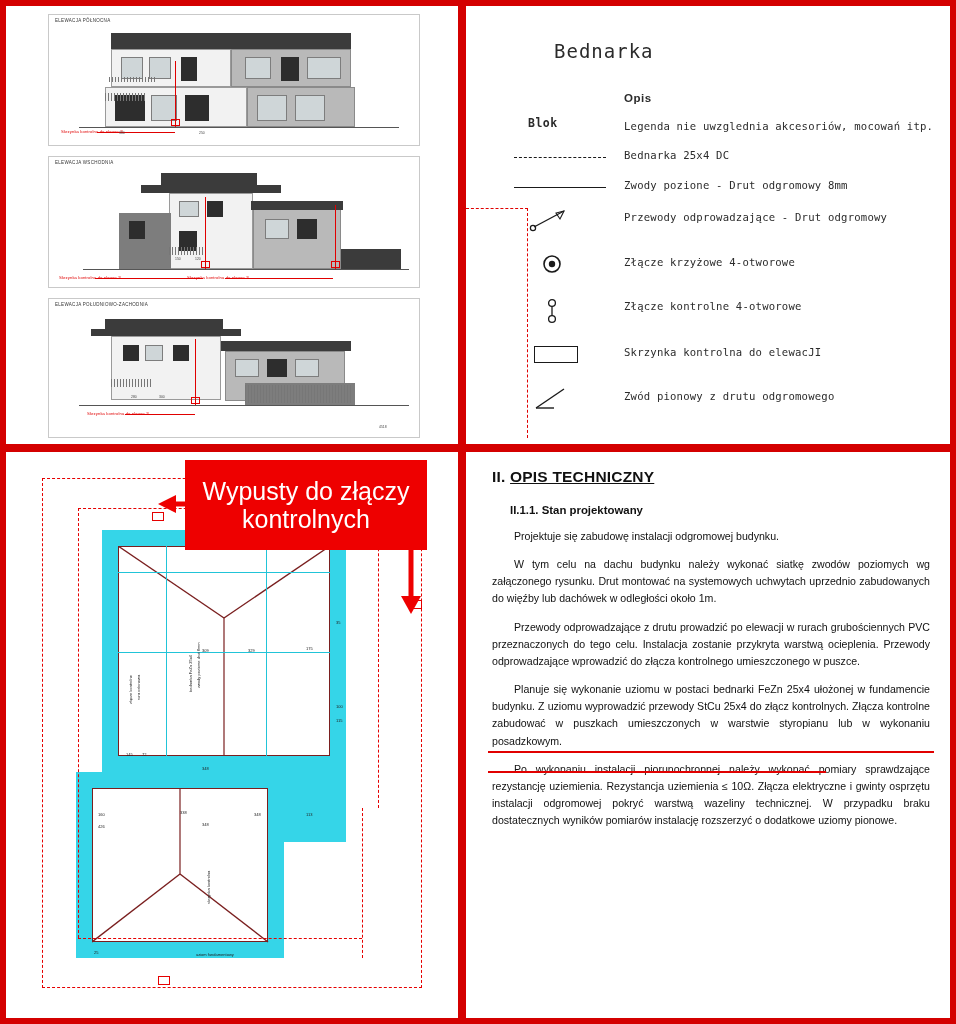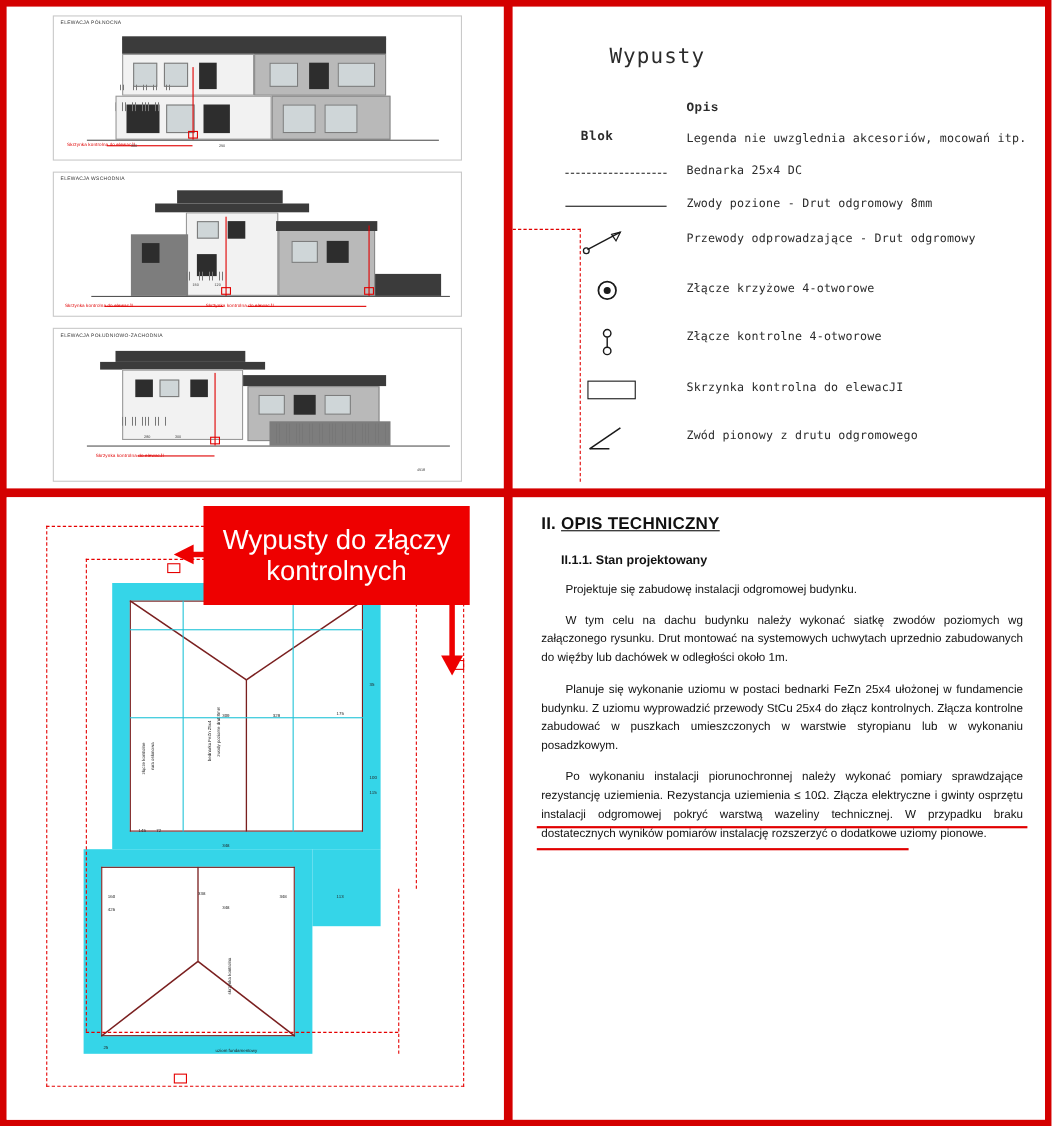--- a/index.html
+++ b/index.html
@@ -79,21 +79,21 @@
     font-family: "DejaVu Sans Mono", monospace;
     font-size: 19px; color: #2b2b2b; letter-spacing: 1px;
   }
   #q-legend .col-blok {
     position: absolute; left: 62px; top: 86px;
     font-family: "DejaVu Sans Mono", monospace;
     font-size: 11.5px; color: #2b2b2b; font-weight: bold; letter-spacing: .5px; margin-top: 24px;
   }
   #q-legend .col-opis {
     position: absolute; left: 158px; top: 86px;
-    font-family: Liberation Mono, monospace;
+    font-family: Liberation Sans, sans-serif;
     font-size: 11.5px; color: #2b2b2b; font-weight: bold; letter-spacing: .5px;
   }
   .leg-row { position: absolute; left: 0; width: 484px; height: 34px; }
   .leg-desc {
     position: absolute; left: 158px; top: 0;
     font-family: "DejaVu Sans Mono", monospace;
     font-size: 10.6px; color: #2b2b2b; letter-spacing: .2px;
     white-space: nowrap;
   }
   .leg-sym { position: absolute; left: 40px; top: -2px; width: 110px; height: 22px; }
@@ -268,21 +268,21 @@
         <div class="red-lbl" style="left:38px;top:112px;">Skrzynka kontrolna do elewacJI</div>
         <div class="red-dim" style="left:76px;top:115px;width:70px;height:1px;"></div>
         <div class="dimtxt" style="left:82px;top:96px;">280</div>
         <div class="dimtxt" style="left:110px;top:96px;">300</div>
         <div class="dimtxt" style="left:330px;top:126px;">4518</div>
       </div>
     </div>
   </div>
 
   <div class="quad" id="q-legend">
-    <div class="legend-title">Wypusty</div>
+    <div class="legend-title">Bednarka</div>
     <div class="col-blok">Blok</div>
     <div class="col-opis">Opis</div>
 
     <div class="leg-row" style="top:114px;">
       <div class="leg-desc">Legenda nie uwzglednia akcesoriów, mocowań itp.</div>
     </div>
 
     <div class="leg-row" style="top:143px;padding-left:20px;">
       <div class="leg-sym">
         <div class="dashed-line"></div>
@@ -440,20 +440,21 @@
       <div class="doc-h1">
         <span>II.</span>
         <span class="u">OPIS TECHNICZNY</span>
       </div>
       <div class="doc-h2">
         <span>II.1.1.</span>
         <span>Stan projektowany</span>
       </div>
       <p class="doc-p indent">Projektuje się zabudowę instalacji odgromowej budynku.</p>
       <p class="doc-p indent">W tym celu na dachu budynku należy wykonać siatkę zwodów poziomych wg załączonego rysunku. Drut montować na systemowych uchwytach uprzednio zabudowanych do więźby lub dachówek w odległości około 1m.</p>
+      <p class="doc-p indent">Przewody odprowadzające z drutu prowadzić po elewacji w rurach grubościennych PVC przeznaczonych do tego celu. Instalacja zostanie przykryta warstwą ocieplenia. Przewody odprowadzające wprowadzić do złącza kontrolnego umieszczonego w puszce.</p>
       <p class="doc-p indent">Planuje się wykonanie uziomu w postaci bednarki FeZn 25x4 ułożonej w fundamencie budynku. Z uziomu wyprowadzić przewody StCu 25x4 do złącz kontrolnych. Złącza kontrolne zabudować w puszkach umieszczonych w warstwie styropianu lub w wykonaniu posadzkowym.</p>
       <p class="doc-p indent">Po wykonaniu instalacji piorunochronnej należy wykonać pomiary sprawdzające rezystancję uziemienia. Rezystancja uziemienia ≤ 10Ω. Złącza elektryczne i gwinty osprzętu instalacji odgromowej pokryć warstwą wazeliny technicznej. W przypadku braku dostatecznych wyników pomiarów instalację rozszerzyć o dodatkowe uziomy pionowe.</p>
     </div>
 
     <div class="hl-underline" style="left:22px;top:299px;width:446px;"></div>
     <div class="hl-underline" style="left:22px;top:319px;width:338px;"></div>
   </div>
 
 </div>
 

